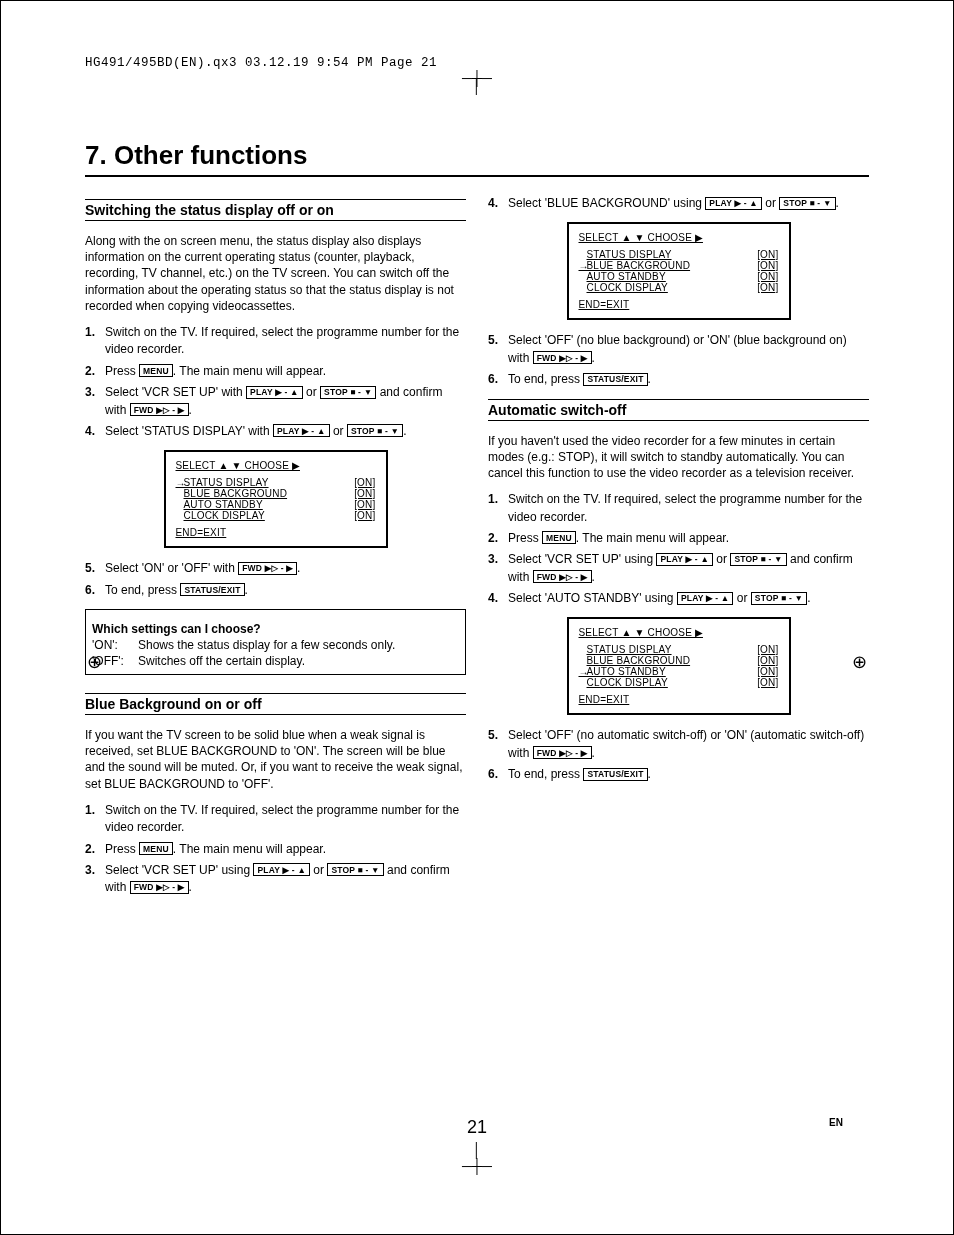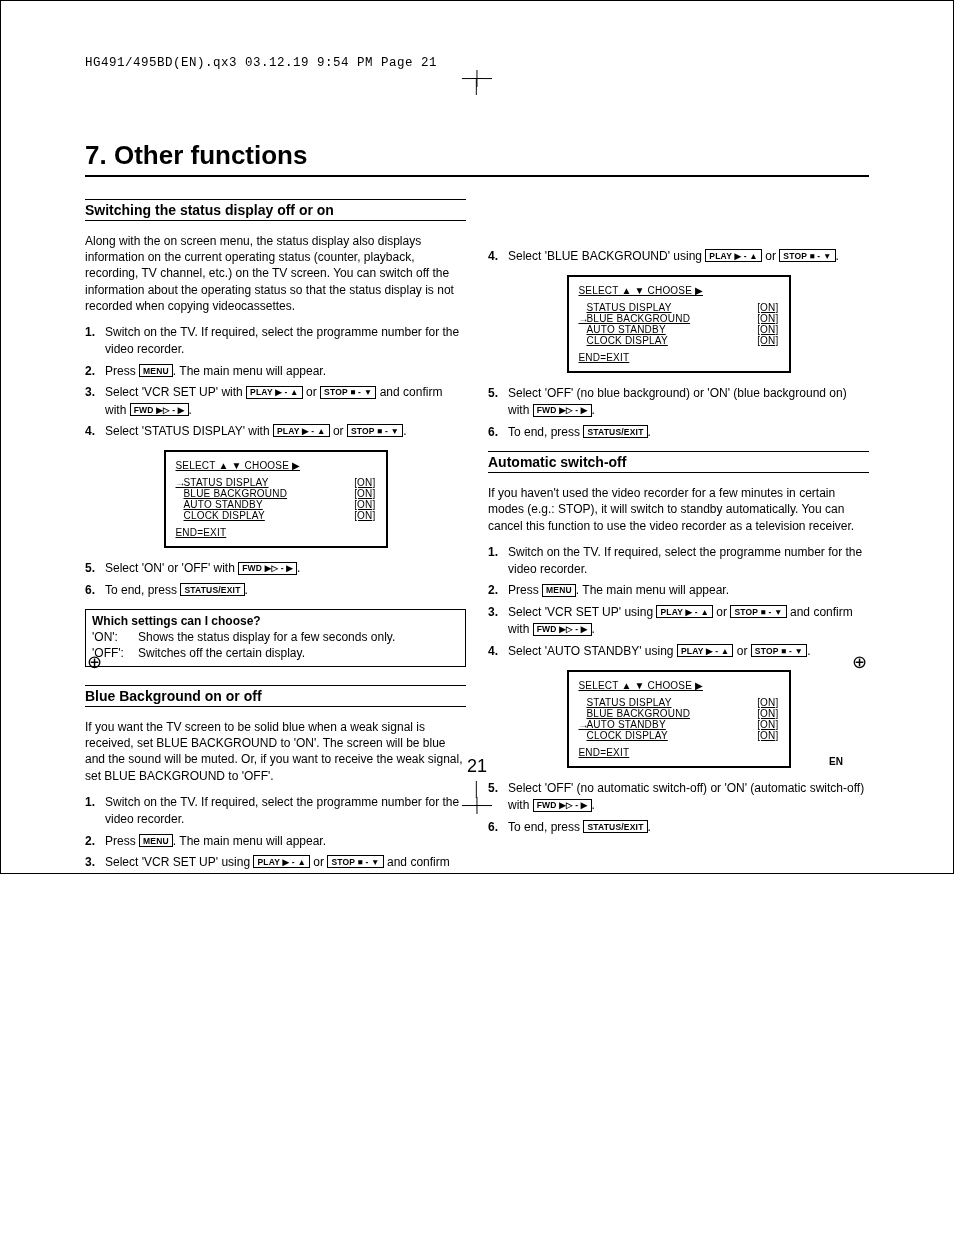--- a/index.html
+++ b/index.html
@@ -5,21 +5,21 @@
   body {
     margin: 0;
     padding: 0;
     background: #fff;
     font-family: Arial, Helvetica, sans-serif;
     font-size: 12px;
     color: #000;
   }
   .page {
     width: 954px;
-    height: 874px;
+    height: 1235px;
     position: relative;
     box-sizing: border-box;
     border: 1px solid #000;
     padding: 55px 84px 40px 84px;
   }
   .header-line {
     font-family: "Courier New", monospace;
     font-size: 12.5px;
     letter-spacing: 0.5px;
     margin-bottom: 4px;
@@ -47,21 +47,20 @@
   .chapter {
     font-size: 26px;
     font-weight: bold;
     border-bottom: 2.5px solid #000;
     padding-bottom: 4px;
     margin: 0 0 18px 0;
   }
   .columns {
     display: flex;
     gap: 22px;
-    align-items: center;
   }
   .col {
     width: 50%;
   }
   .section {
     font-size: 14px;
     font-weight: bold;
     border-top: 1.5px solid #000;
     border-bottom: 1px solid #000;
     padding: 2px 0;
@@ -109,21 +108,21 @@
   .osd .mk  { width: 8px; }
   .osd .lbl { flex: 1; }
   .osd .val {  }
   .osd .ft  { margin-top: 6px; }
   .notebox {
     border: 1px solid #000;
     padding: 4px 6px;
     margin: 6px 0 18px 0;
     font-size: 12px;
   }
-  .notebox .t { font-weight: bold; margin-bottom: 2px; }
+  .notebox .t { font-weight: bold; margin-bottom: 2px; margin-top: 8px; }
   .notebox .r { display: flex; margin-bottom: 2px; }
   .notebox .k { width: 46px; }
   .footer {
     position: absolute;
     bottom: 96px;
     left: 0; right: 0;
   }
   .pgnum {
     text-align: center;
     font-size: 18px;

